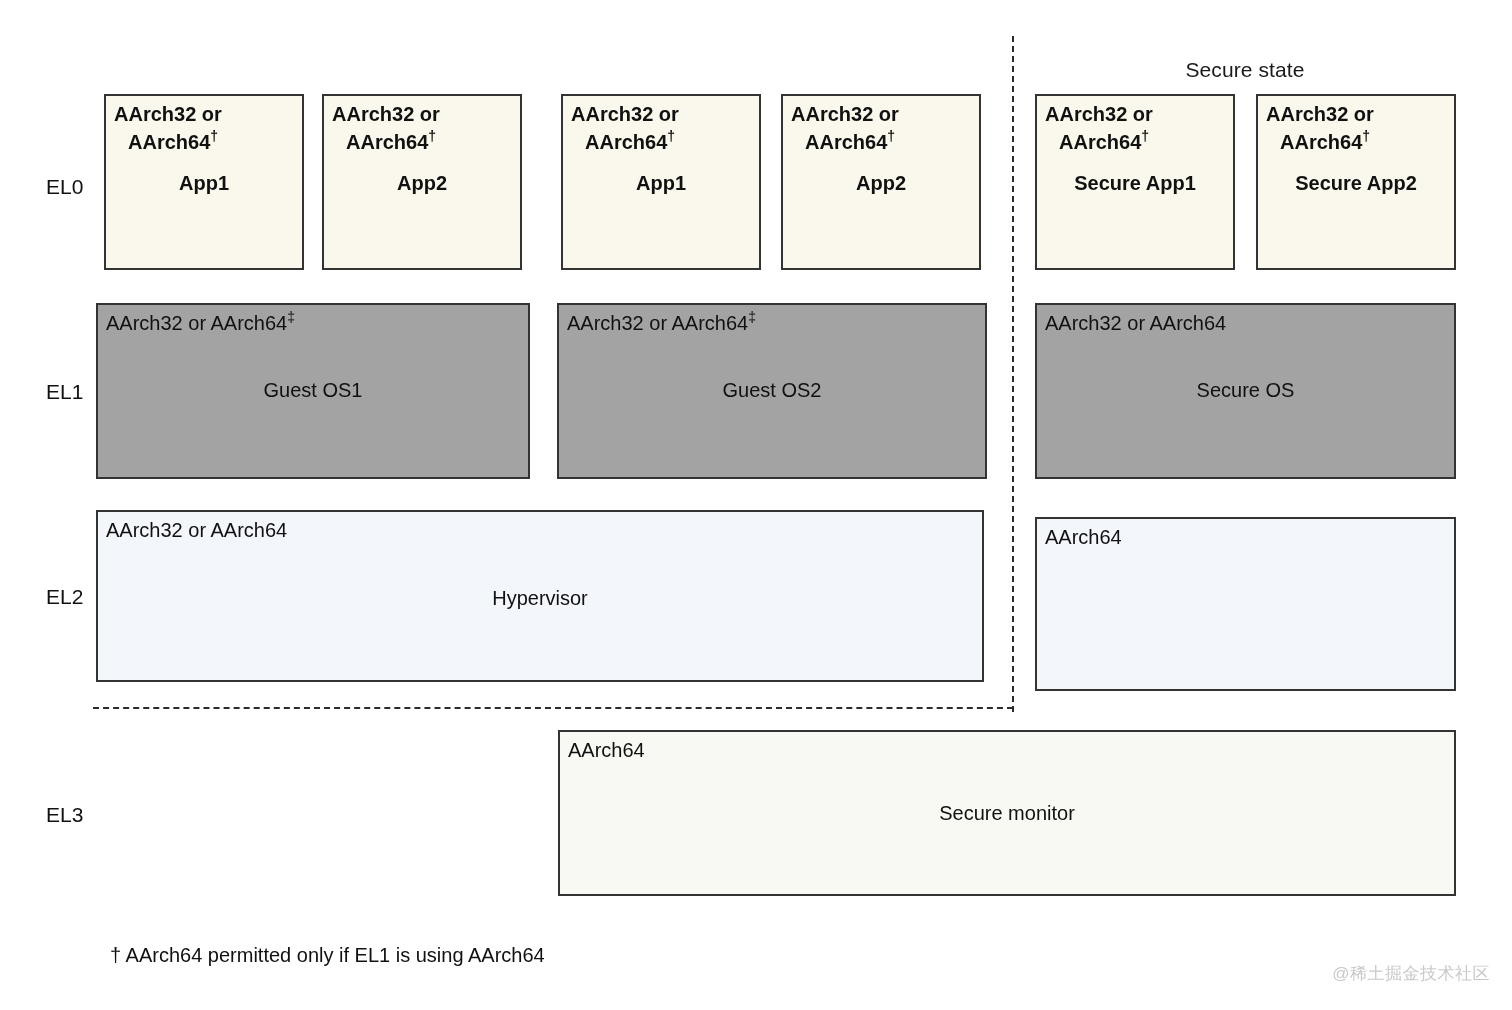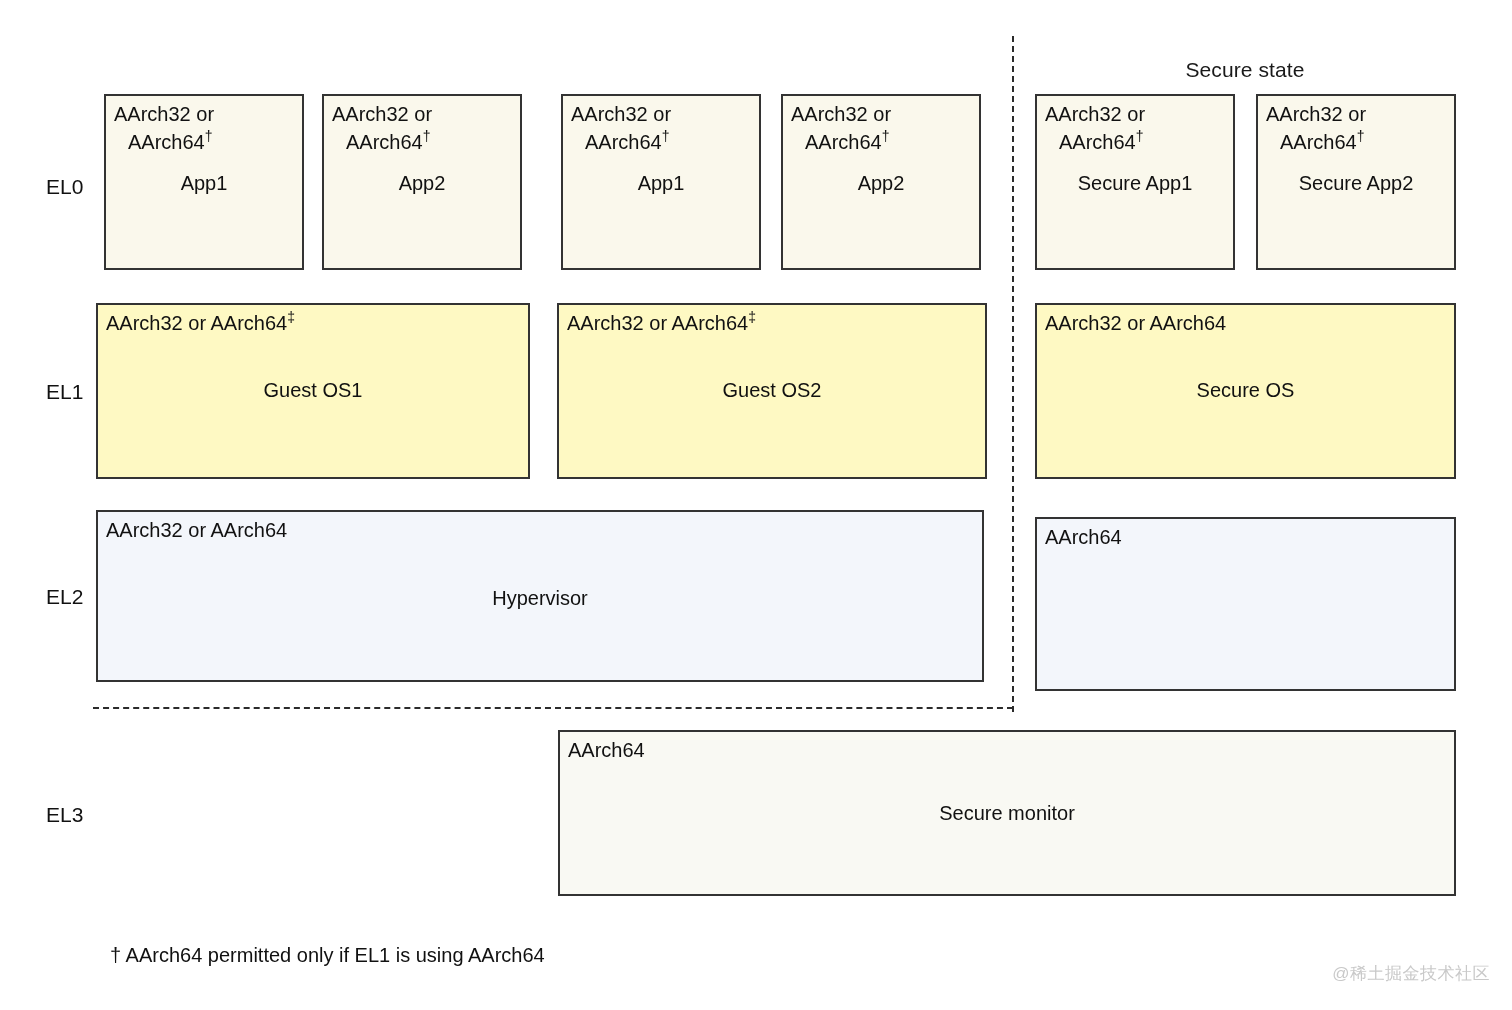--- a/index.html
+++ b/index.html
@@ -90,22 +90,22 @@
     text-align: center;
     white-space: nowrap;
   }
   .sup {
     font-size: 14px;
     vertical-align: super;
     line-height: 0;
   }
 
   
-  .lvl-el0 { background: #faf8ec; }
-  .lvl-el1 { background: #fef9c3; }
+  .lvl-el0 { background: #faf8ec; font-weight: bold; }
+  .lvl-el1 { background: #a3a3a3; }
   .lvl-el2 { background: #f3f6fb; }
   .lvl-el3 { background: #f9f9f3; }
 
   
   .el0-box { top: 94px; width: 200px; height: 176px; }
   .el0-box .name { top: 76px; }
   #box-app1-a { left: 104px; }
   #box-app2-a { left: 322px; }
   #box-app1-b { left: 561px; }
   #box-app2-b { left: 781px; }

